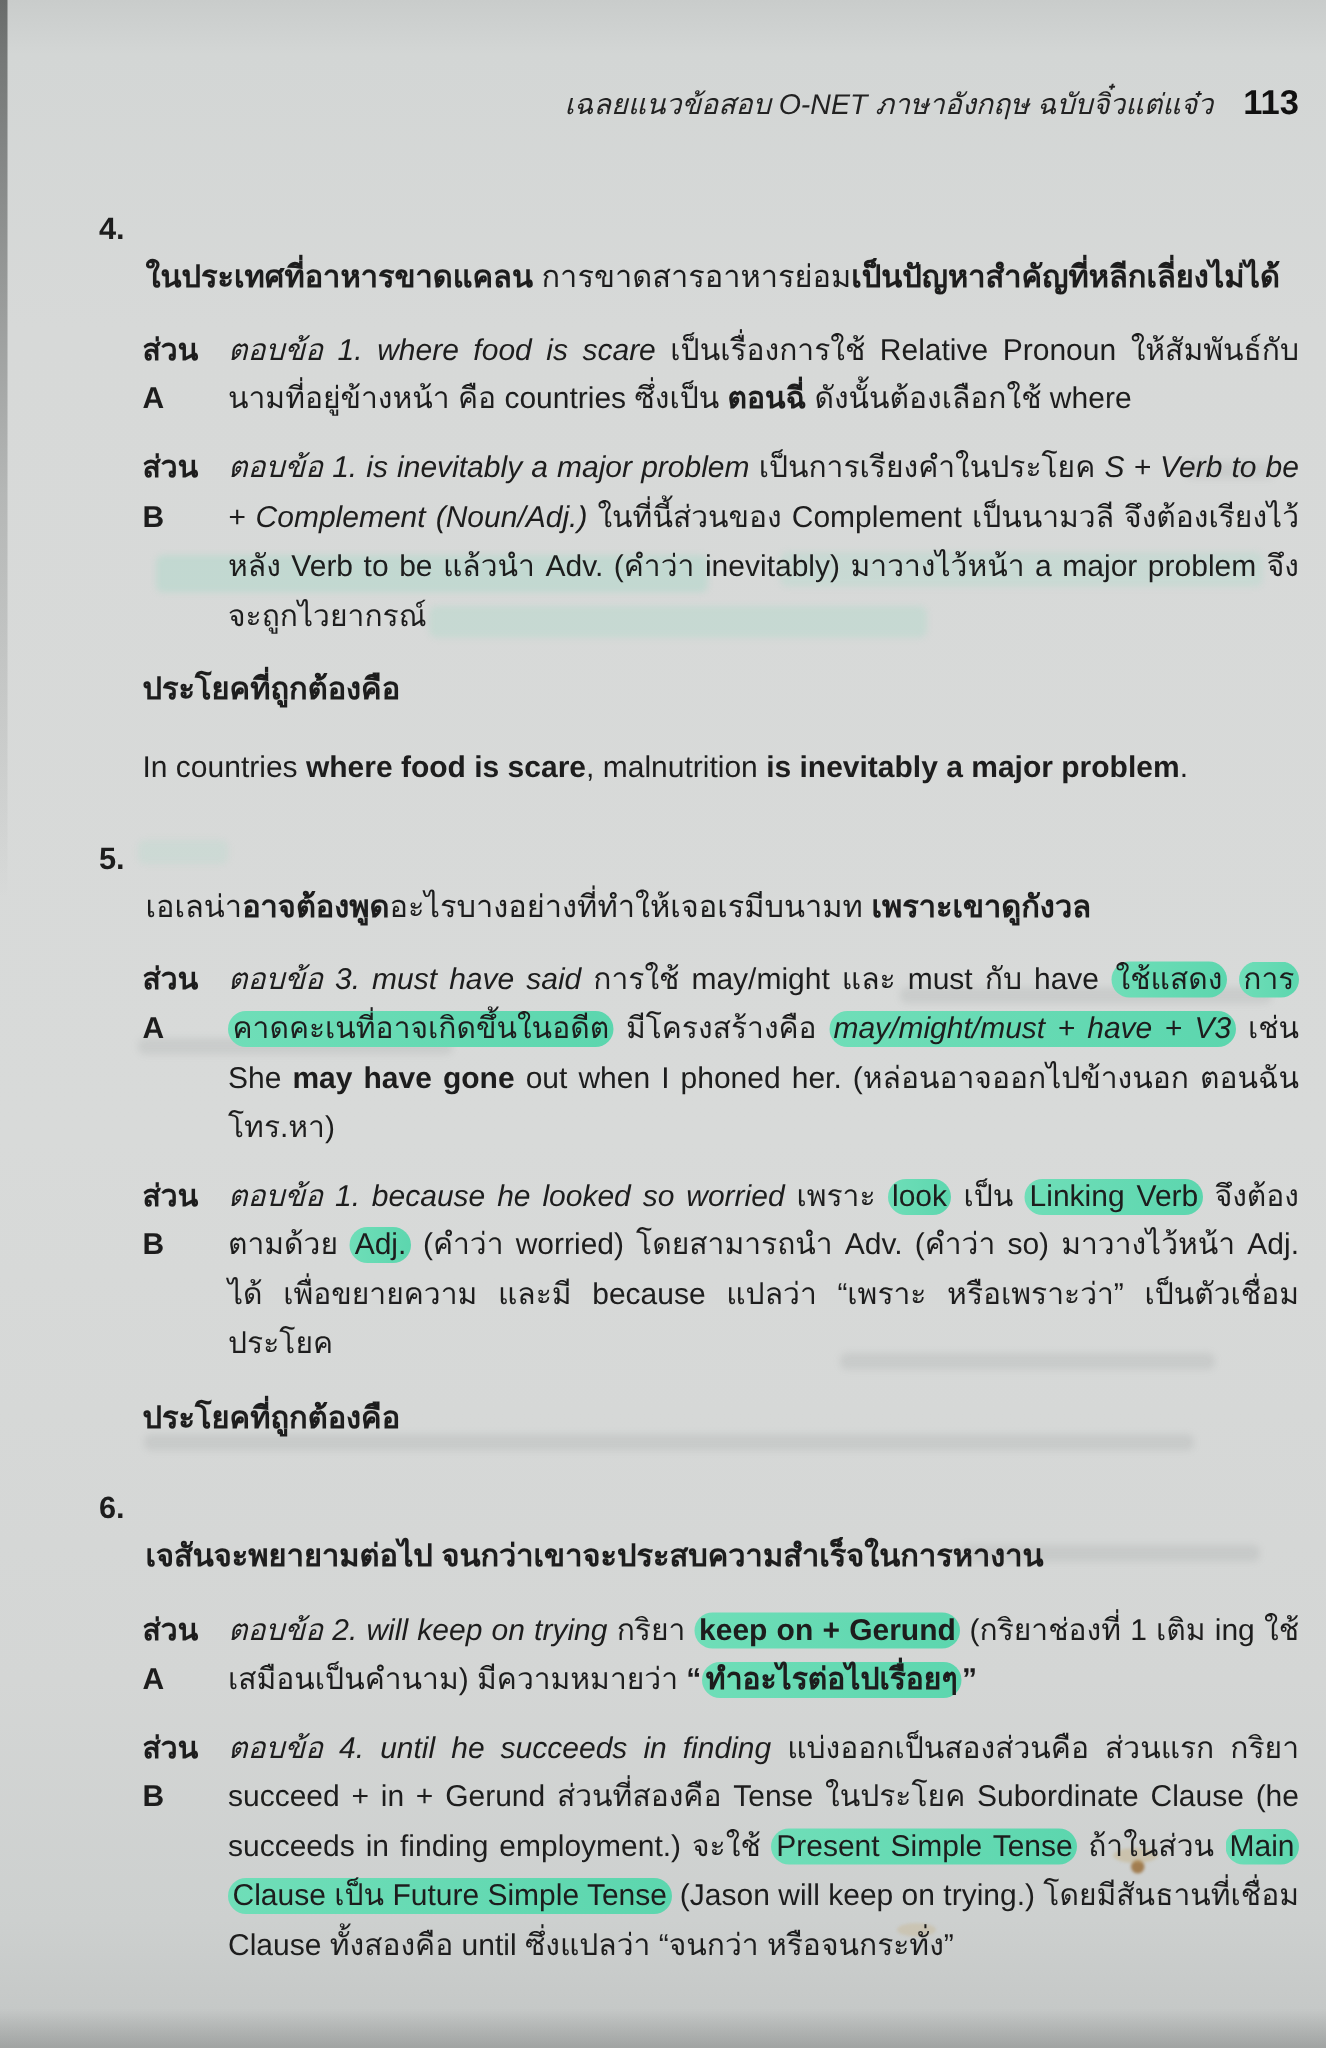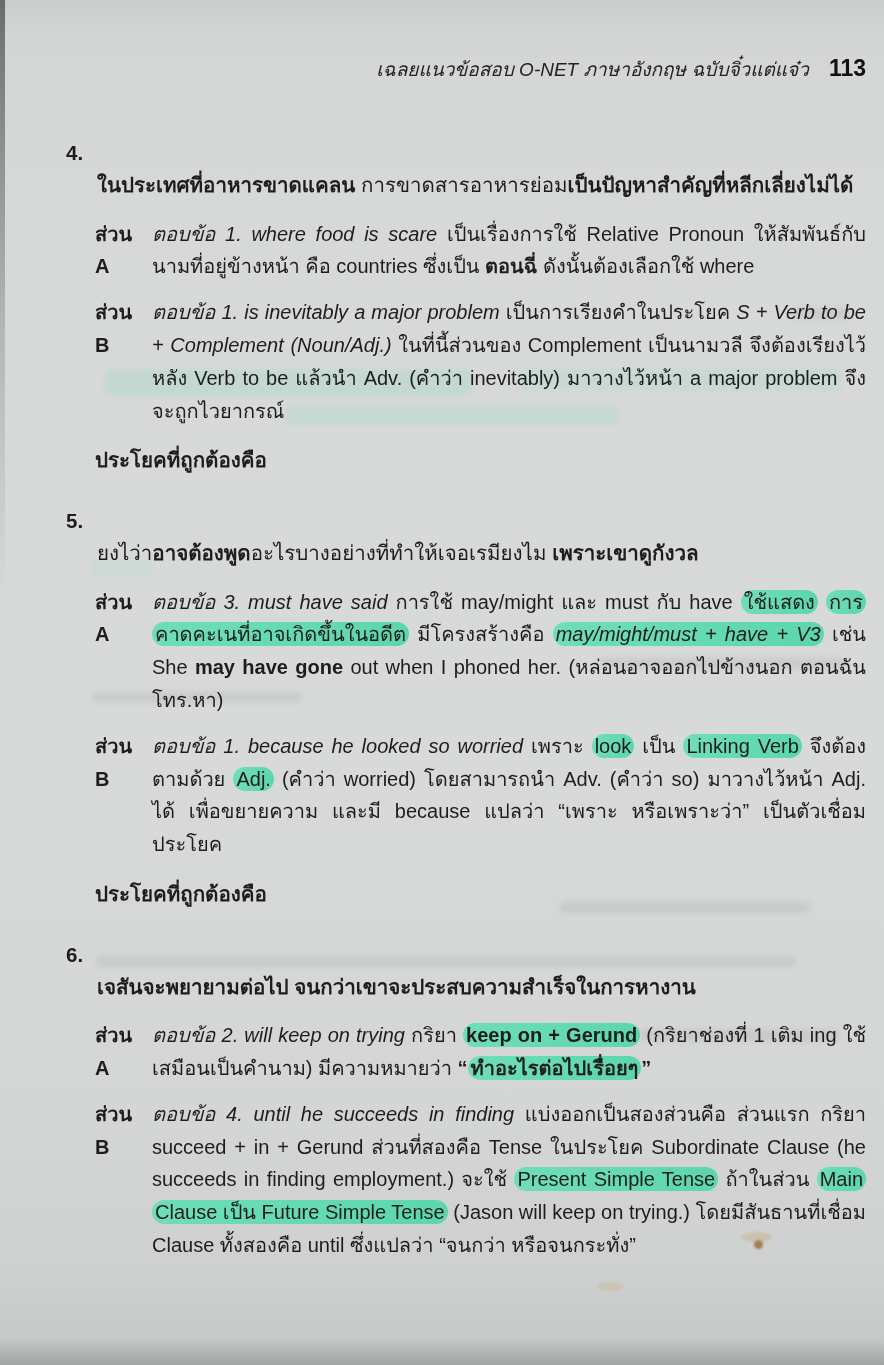--- a/index.html
+++ b/index.html
@@ -71,27 +71,28 @@
       <div>
             <div class="section">
               <div class="sec-label">ส่วน A</div>
               <div class="sec-body"><span class="i">ตอบข้อ 1. where food is scare </span><span>เป็นเรื่องการใช้ Relative Pronoun ให้สัมพันธ์กับนามที่อยู่ข้างหน้า คือ countries ซึ่งเป็น </span><span class="b">ตอนฉี่</span><span> ดังนั้นต้องเลือกใช้ where</span></div>
             </div>
             <div class="section">
               <div class="sec-label">ส่วน B</div>
               <div class="sec-body"><span class="i">ตอบข้อ 1. is inevitably a major problem </span><span>เป็นการเรียงคำในประโยค </span><span class="i">S + Verb to be + Complement (Noun/Adj.)</span><span> ในที่นี้ส่วนของ Complement เป็นนามวลี จึงต้องเรียงไว้หลัง Verb to be แล้วนำ Adv. (คำว่า inevitably) มาวางไว้หน้า a major problem จึงจะถูกไวยากรณ์</span></div>
             </div>
             <div class="correct-heading">ประโยคที่ถูกต้องคือ</div>
+            <div class="correct-sentence"><span>In countries </span><span class="b">where food is scare</span><span>, malnutrition </span><span class="b">is inevitably a major problem</span><span>.</span></div>
           </div>
     </div>
 
     <div class="item">
       <div class="q-row">
         <span class="q-num">5.</span>
-        <span class="q-text"><span>ยงไว่า</span><span class="b">อาจต้องพูด</span><span>อะไรบางอย่างที่ทำให้เจอเรมียงไม </span><span class="b">เพราะเขาดูกังวล</span></span>
+        <span class="q-text"><span>เอเลน่า</span><span class="b">อาจต้องพูด</span><span>อะไรบางอย่างที่ทำให้เจอเรมีบนามท </span><span class="b">เพราะเขาดูกังวล</span></span>
       </div>
       <div>
             <div class="section">
               <div class="sec-label">ส่วน A</div>
               <div class="sec-body"><span class="i">ตอบข้อ 3. must have said </span><span>การใช้ may/might และ must กับ have </span><span class="hl">ใช้แสดง</span><span> </span><span class="hl">การคาดคะเนที่อาจเกิดขึ้นในอดีต</span><span> มีโครงสร้างคือ </span><span class="i hl">may/might/must + have + V3</span><span> เช่น She </span><span class="b">may have gone</span><span> out when I phoned her. (หล่อนอาจออกไปข้างนอก ตอนฉันโทร.หา)</span></div>
             </div>
             <div class="section">
               <div class="sec-label">ส่วน B</div>
               <div class="sec-body"><span class="i">ตอบข้อ 1. because he looked so worried </span><span>เพราะ </span><span class="hl">look</span><span> เป็น </span><span class="hl">Linking Verb</span><span> จึงต้องตามด้วย </span><span class="hl">Adj.</span><span> (คำว่า worried) โดยสามารถนำ Adv. (คำว่า so) มาวางไว้หน้า Adj. ได้ เพื่อขยายความ และมี because แปลว่า “เพราะ หรือเพราะว่า” เป็นตัวเชื่อมประโยค</span></div>
             </div>

